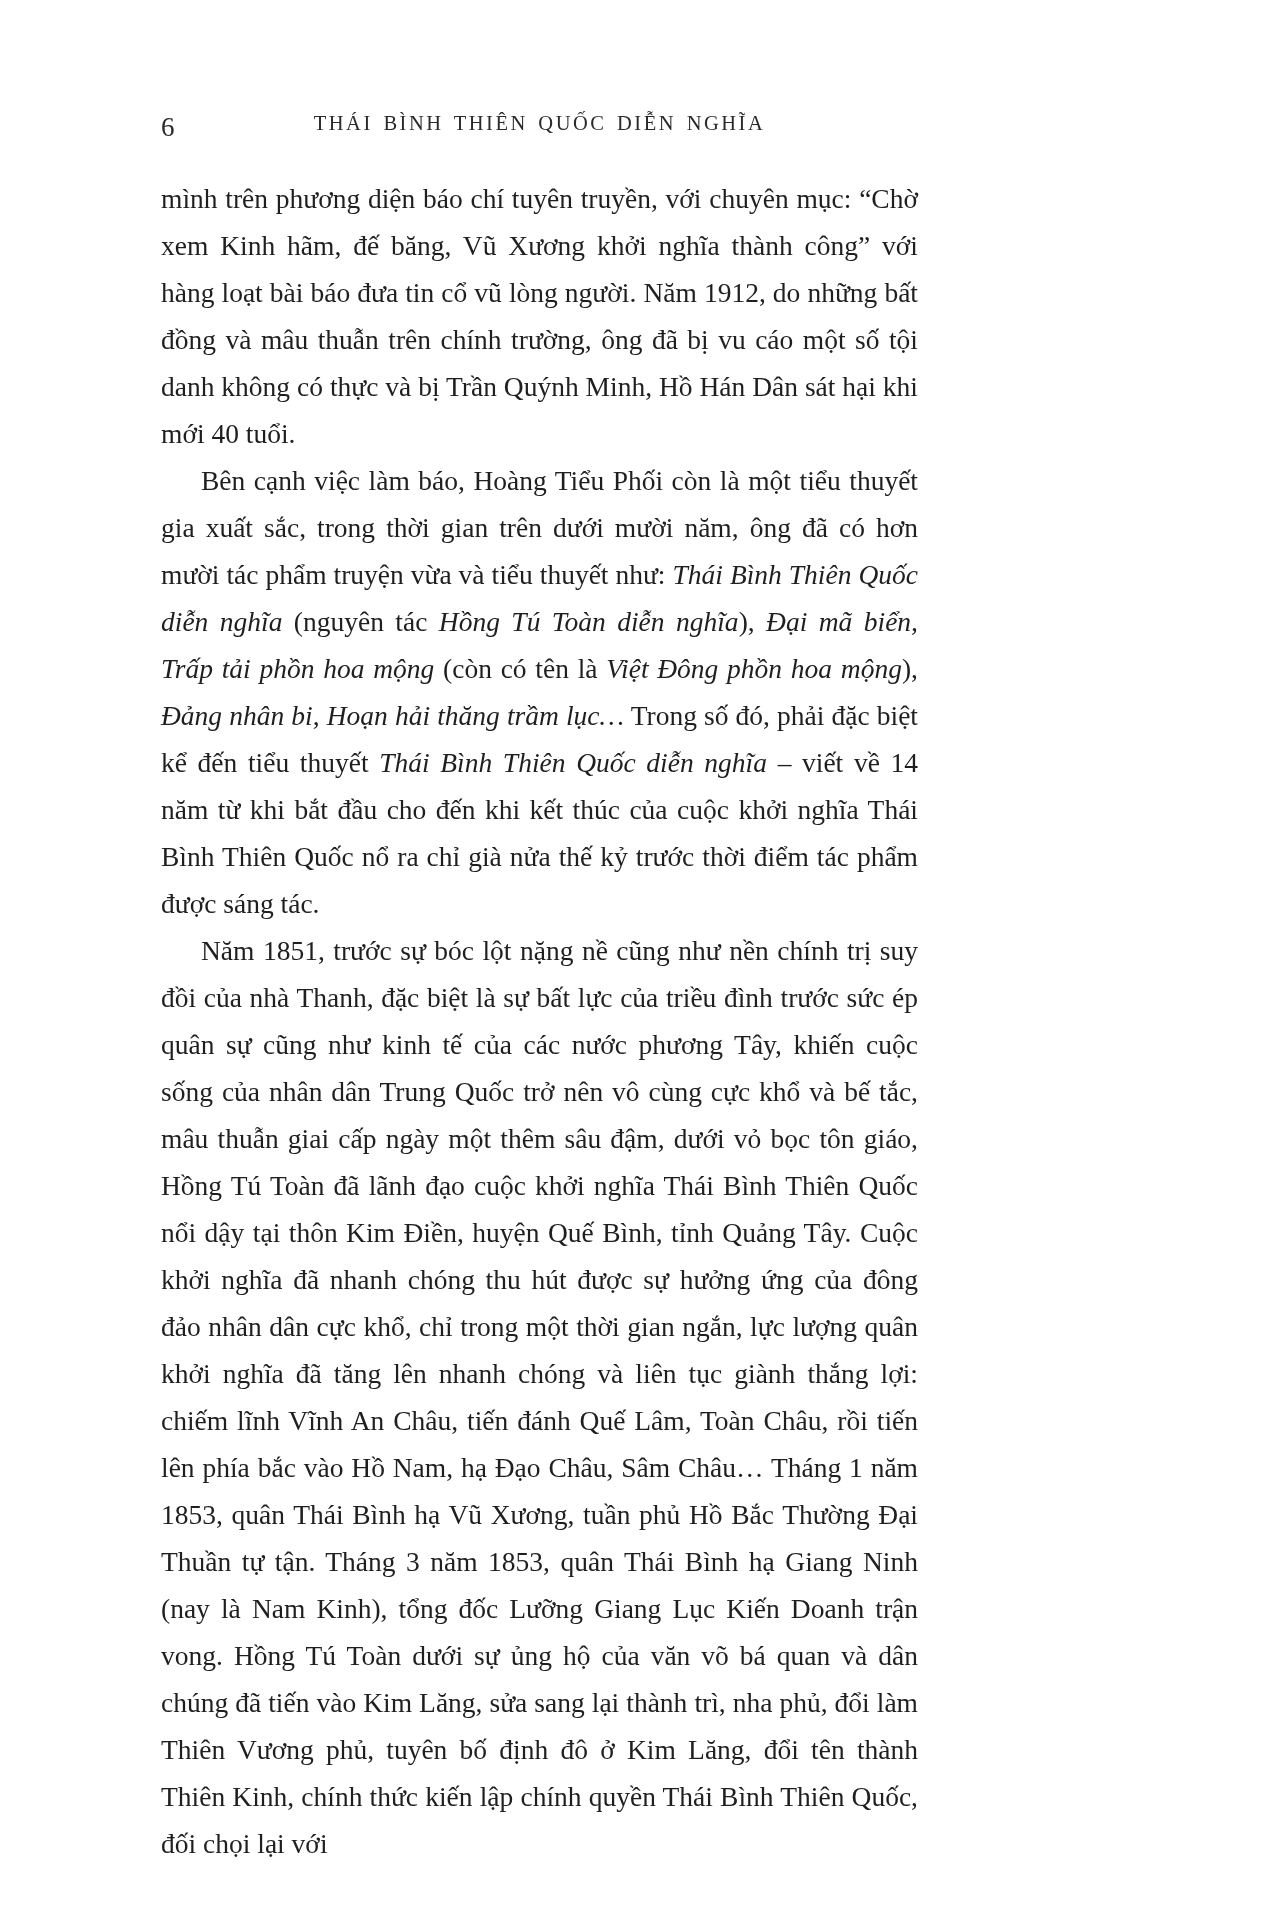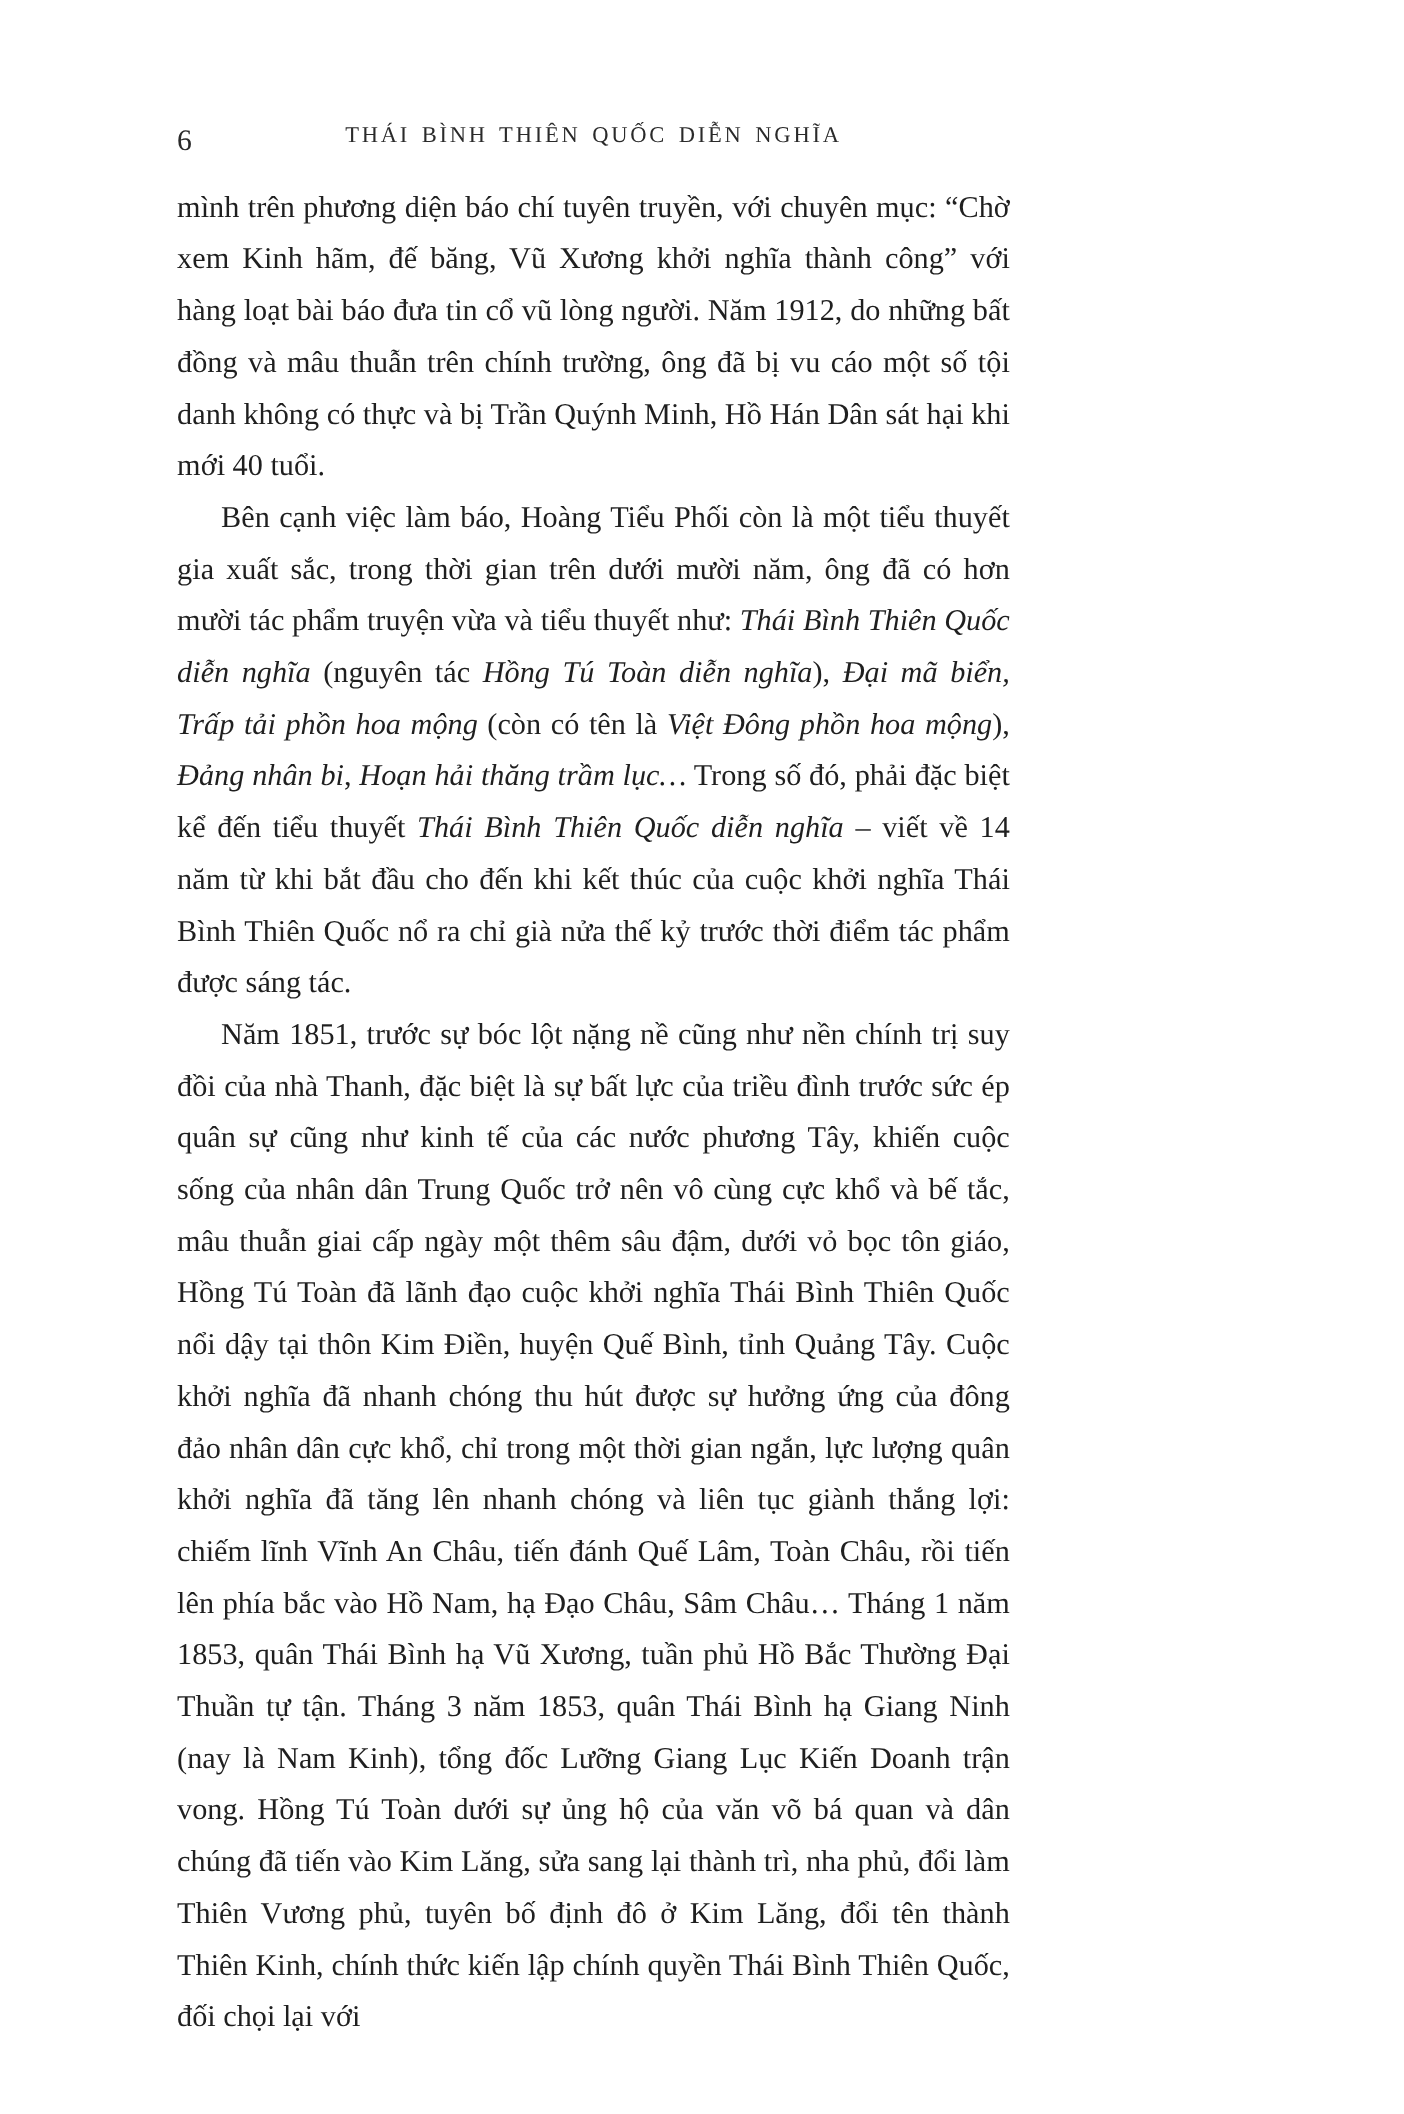--- a/index.html
+++ b/index.html
@@ -35,21 +35,21 @@
   }
   .running-title {
     width: 100%;
     text-align: center;
     font-size: 20.5px;
     letter-spacing: 2.5px;
     color: #2a2a2a;
     word-spacing: 3px;
   }
   .text-body {
-    margin-top: 18px;
+    margin-top: 29px;
     font-size: 27.5px;
     line-height: 47px;
     text-align: justify;
     color: #1f1f1f;
   }
   .text-body p {
     margin: 0;
     padding: 0;
   }
   .text-body p.indent {

